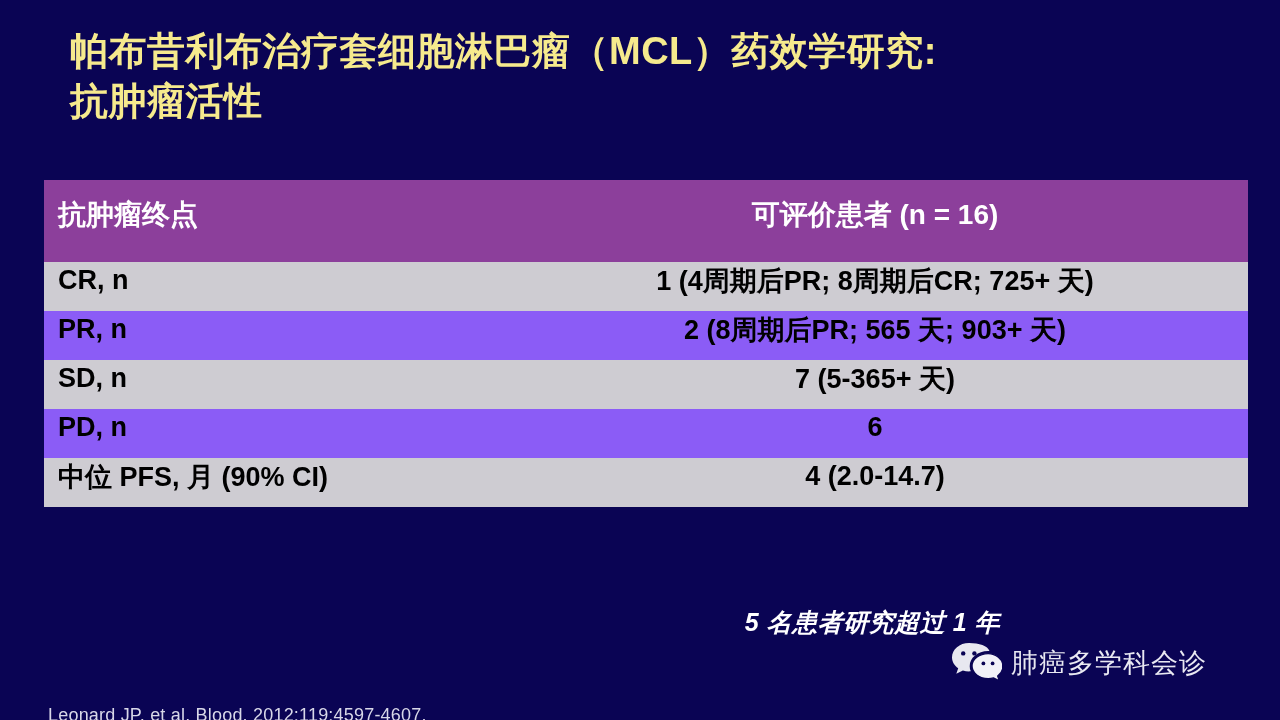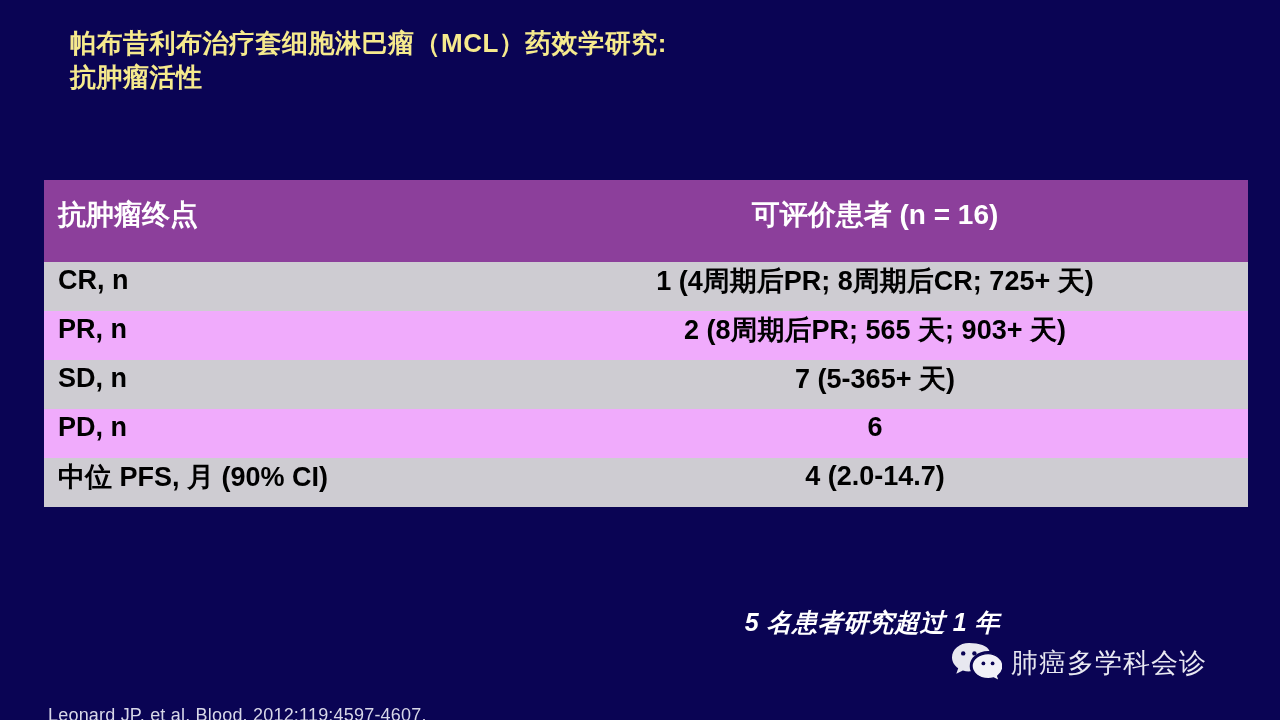--- a/index.html
+++ b/index.html
@@ -15,21 +15,21 @@
     position: relative;
   }
 
   
   #slide-title {
     position: absolute;
     left: 70px;
     top: 26px;
     width: 1150px;
     color: #f6ea8d;
-    font-size: 26px;
+    font-size: 38px;
     font-weight: bold;
     line-height: 1.32;
     letter-spacing: 0.5px;
     white-space: pre-line;
   }
 
   
   #results-table {
     position: absolute;
     left: 44px;
@@ -50,21 +50,21 @@
   }
   #results-table thead tr { height: 82px; }
   #results-table thead th {
     background: #8c3f9b;
     color: #ffffff;
     font-size: 28px;
   }
   .col-endpoint { width: 430px; text-align: left; }
   .col-value    { width: 746px; text-align: center; padding-left: 0; padding-right: 110px; }
   tr.row-dark  td { background: #ceccd2; }
-  tr.row-light td { background: #f0abfc; }
+  tr.row-light td { background: #8b5cf6; }
 
   
   #footnote {
     position: absolute;
     top: 606px;
     left: 0;
     width: 1000px;
     text-align: right;
     color: #ffffff;
     font-size: 25px;

